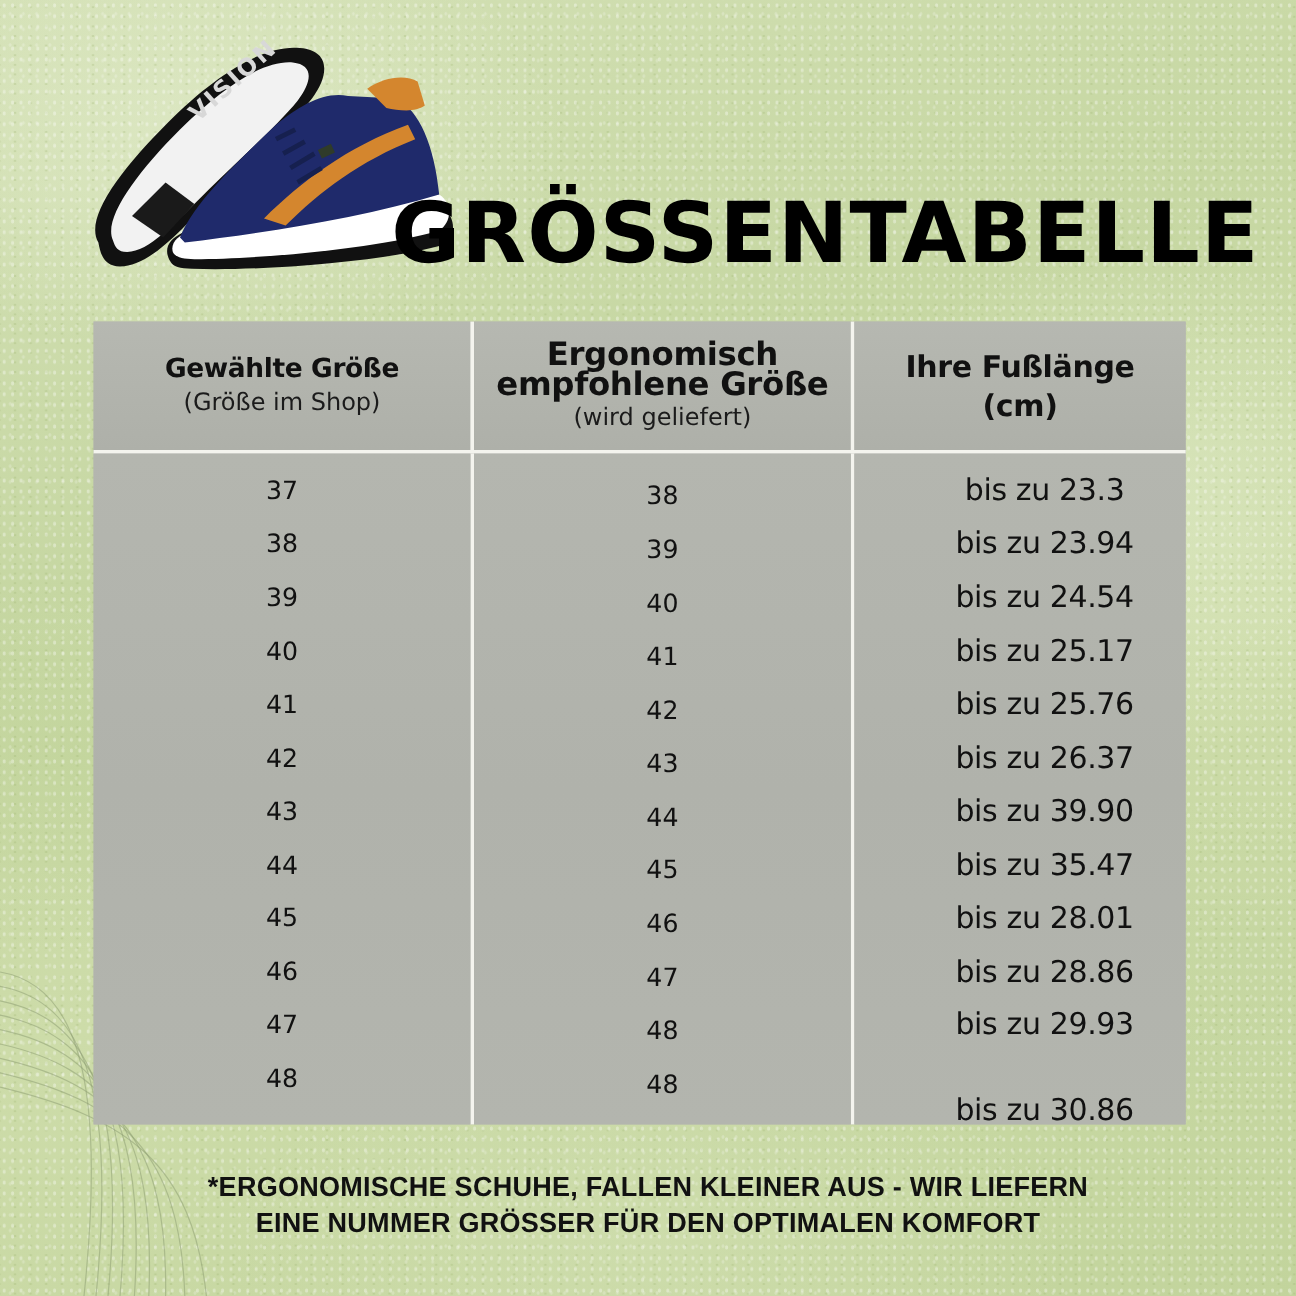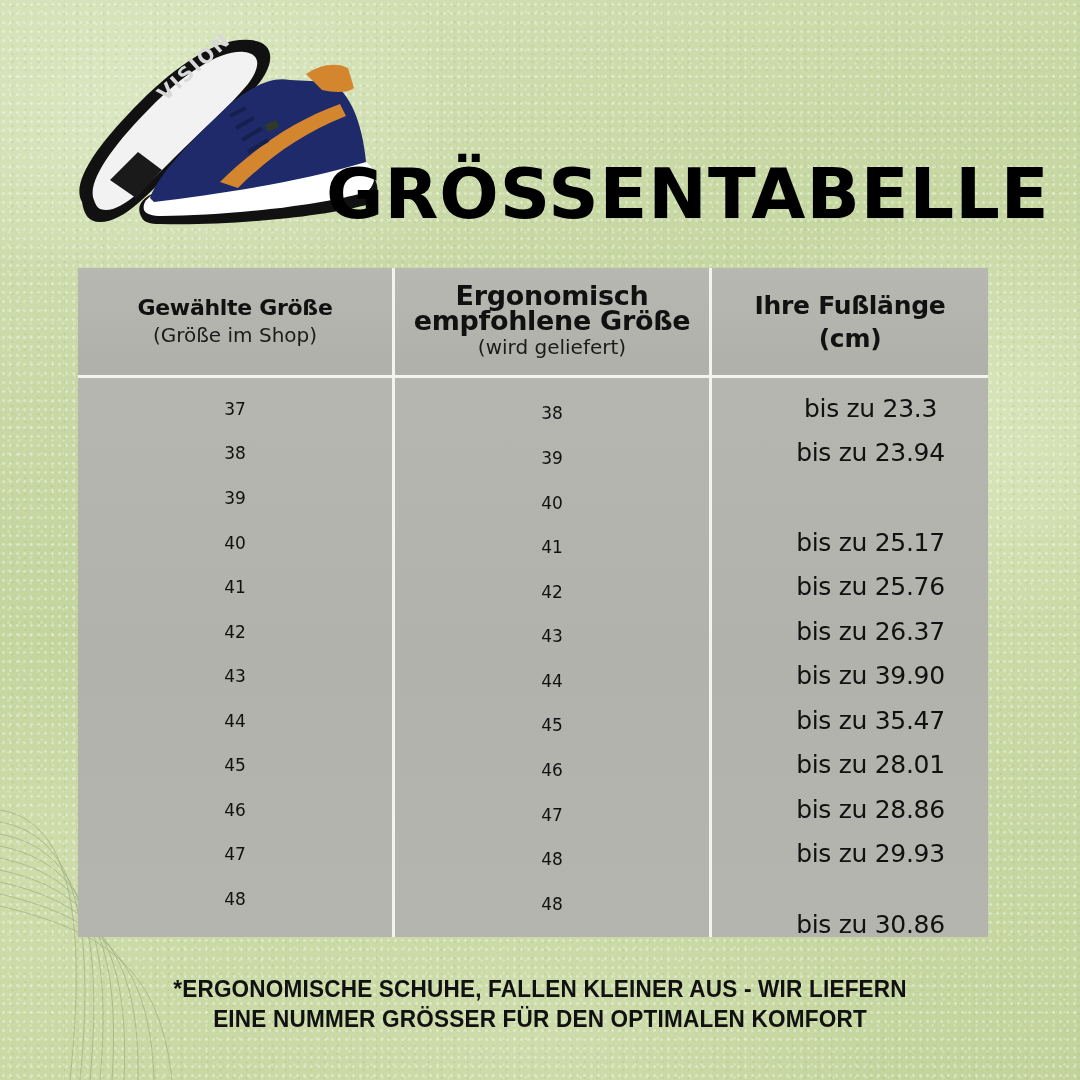--- a/index.html
+++ b/index.html
@@ -61,21 +61,21 @@
   .h-bold { font-weight: bold; font-size: 22px; line-height: 27px; letter-spacing: -0.3px; }
   .h-bold-sm { font-weight: bold; font-size: 27px; line-height: 25px; letter-spacing: -0.3px; }
   .h-light { font-weight: normal; font-size: 20px; line-height: 28px; color: #1b1b1b; }
   .h-bold-lg { font-weight: bold; font-size: 25px; line-height: 33px; letter-spacing: -0.3px; }
   .col {
     position: relative;
     background: linear-gradient(180deg, #b4b6af, #b0b2ab 50%, #b3b5ae);
   }
   .col .cell {
     position: absolute; left: 0; right: 0; text-align: center;
-    font-size: 17px; color: #111; line-height: 30px;
+    font-size: 21px; color: #111; line-height: 30px;
   }
   .col.c3 .cell { font-size: 25px; letter-spacing: -0.3px; padding-left: 41px; }
   .footnote {
     position: absolute; left: 0; width: 1080px; top: 974px;
     text-align: center; font-weight: bold; color: #111;
     font-family: "Liberation Sans", sans-serif;
     font-size: 23px; line-height: 30px; letter-spacing: 0.2px;
     transform: scaleX(0.98);
   }
 </style>
@@ -165,20 +165,21 @@
     <div class="cell" style="top:332px">45</div>
     <div class="cell" style="top:377px">46</div>
     <div class="cell" style="top:422px">47</div>
     <div class="cell" style="top:466px">48</div>
     <div class="cell" style="top:511px">48</div>
   </div>
   <div class="vline"></div>
   <div class="col c3">
     <div class="cell" style="top:16px">bis zu 23.3</div>
     <div class="cell" style="top:60px">bis zu 23.94</div>
+    <div class="cell" style="top:105px">bis zu 24.54</div>
     <div class="cell" style="top:150px">bis zu 25.17</div>
     <div class="cell" style="top:194px">bis zu 25.76</div>
     <div class="cell" style="top:239px">bis zu 26.37</div>
     <div class="cell" style="top:283px">bis zu 39.90</div>
     <div class="cell" style="top:328px">bis zu 35.47</div>
     <div class="cell" style="top:372px">bis zu 28.01</div>
     <div class="cell" style="top:417px">bis zu 28.86</div>
     <div class="cell" style="top:461px">bis zu 29.93</div>
     <div class="cell" style="top:532px">bis zu 30.86</div>
   </div>

